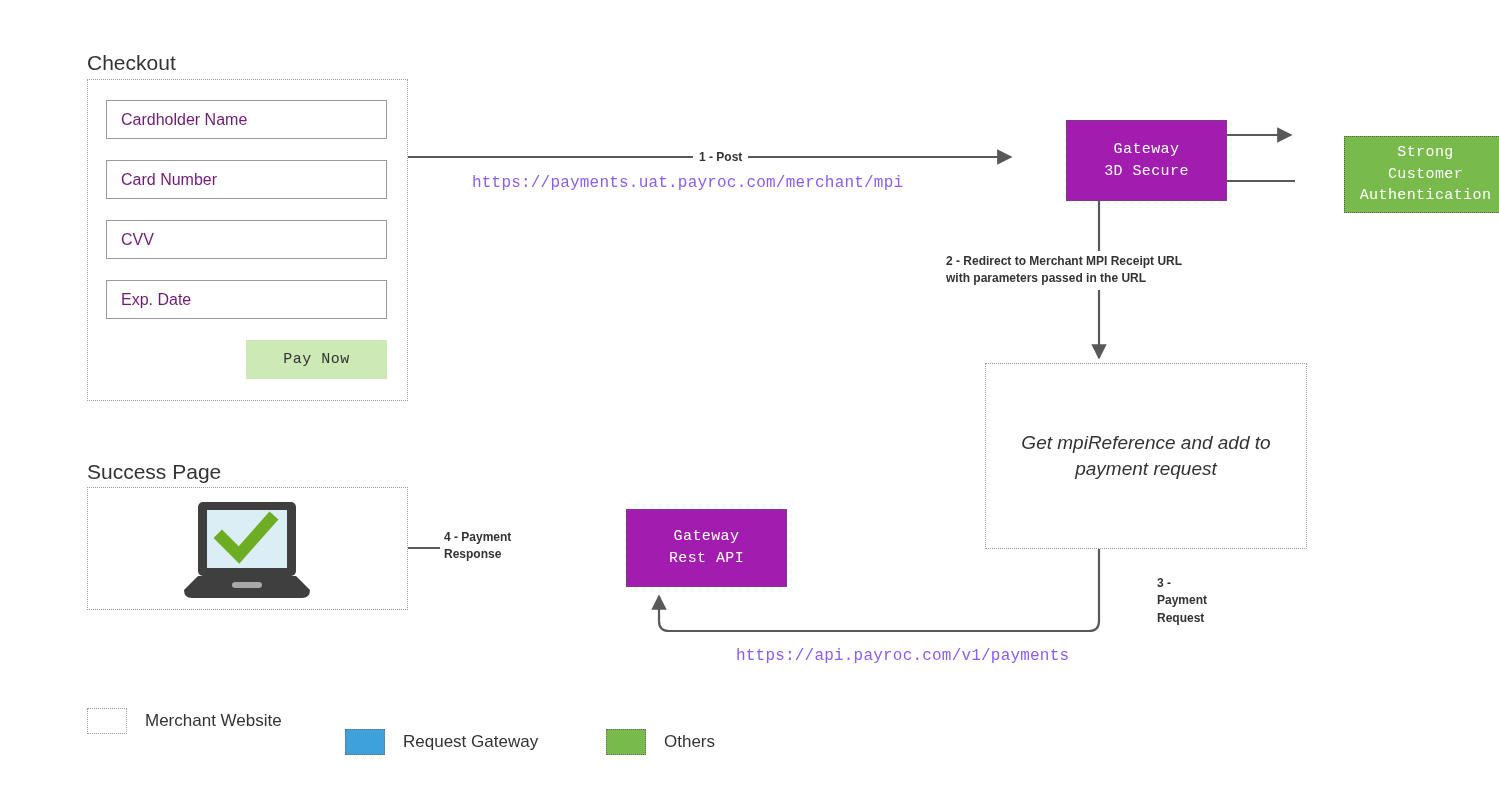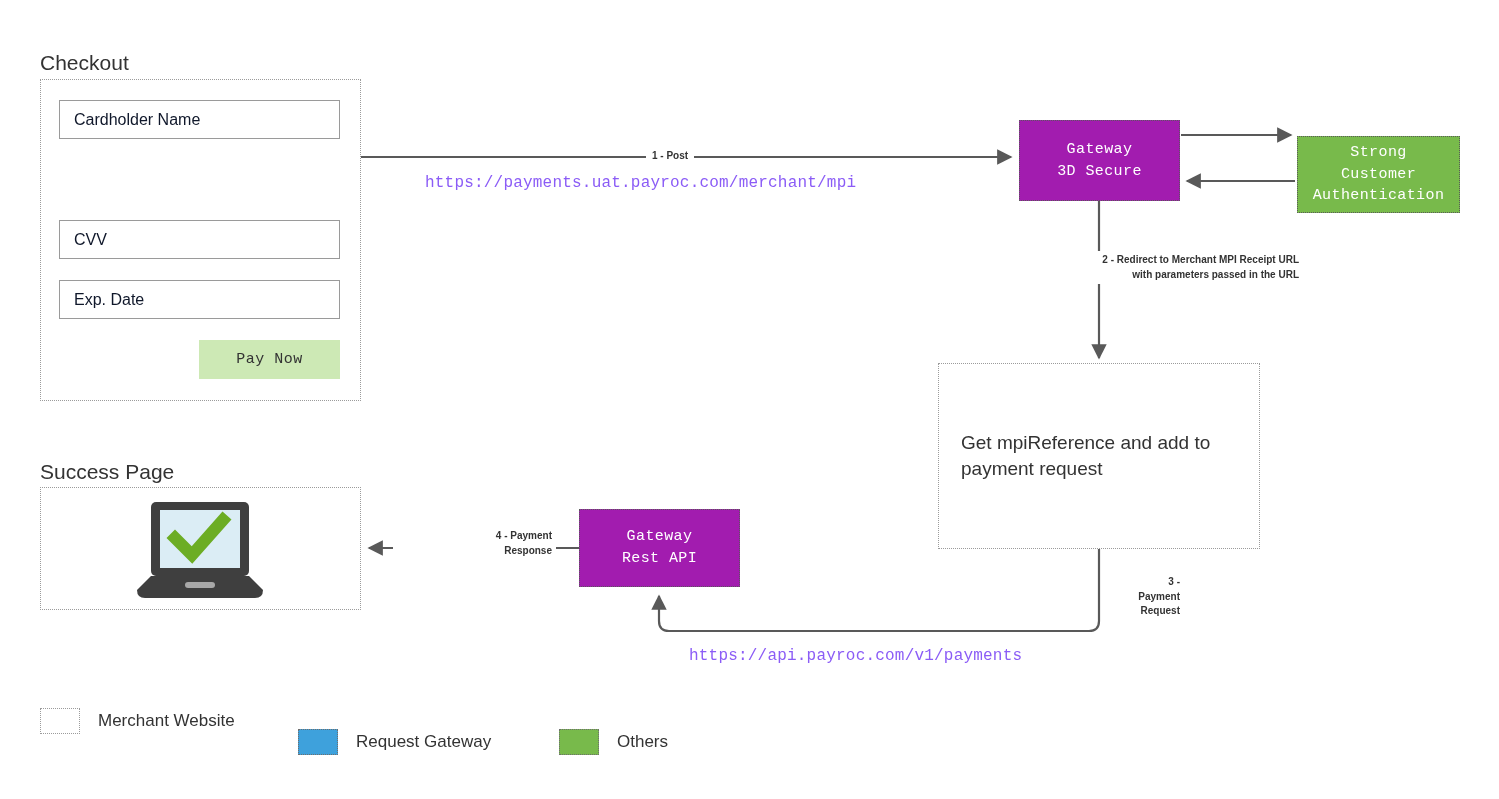--- a/index.html
+++ b/index.html
@@ -12,21 +12,21 @@
     font-family: "Liberation Sans", sans-serif;
     color: #333333;
   }
   #canvas {
     position: relative;
     width: 1499px;
     height: 799px;
     overflow: hidden;
     background: #ffffff;
   }
-  .abs { position: absolute; }
+  .abs { position: absolute; margin-left: 47px; }
 
   
   .section-title {
     font-size: 21px;
     color: #333333;
     font-family: "Liberation Sans", sans-serif;
     white-space: nowrap;
     line-height: 1;
   }
 
@@ -36,21 +36,21 @@
     background: #ffffff;
     box-sizing: border-box;
   }
 
   
   .form-input {
     box-sizing: border-box;
     border: 1px solid #9a9a9a;
     background: #ffffff;
     font-size: 16px;
-    color: #0f172a;
+    color: #701a75;
     font-family: "Liberation Sans", sans-serif;
     display: flex;
     align-items: center;
     padding-left: 14px;
     line-height: 1;
   }
 
   .pay-now-btn {
     box-sizing: border-box;
     background: #cde9b5;
@@ -82,34 +82,35 @@
   .node.blue  { background: #a21caf; }
   .node.green { background: #78ba4b; }
 
   .plain-node {
     box-sizing: border-box;
     border: 1px dotted #9b9b9b;
     background: #ffffff;
     display: flex;
     align-items: center;
     justify-content: center;
-    text-align: left;
+    text-align: center;
     font-size: 19px;
     color: #333333;
     line-height: 1.35;
     padding: 0 22px;
     font-family: "Liberation Sans", sans-serif;
+    font-style: italic;
   }
 
   
   .edge-label {
-    font-size: 10px;
+    font-size: 12px;
     font-weight: bold;
     color: #333333;
-    text-align: right;
+    text-align: left;
     line-height: 1.45;
     white-space: pre-line;
     font-family: "Liberation Sans", sans-serif;
   }
   .url-label {
     font-family: "Liberation Mono", monospace;
     font-size: 16px;
     color: #8b5cf6;
     white-space: nowrap;
     letter-spacing: 0.2px;
@@ -174,20 +175,21 @@
 
     <line x1="579" y1="548" x2="369" y2="548" stroke="#595959" stroke-width="2.2" marker-end="url(#arrowEnd)"></line>
   </svg>
 
   <div class="abs section-title" style="left:40px; top:52px;">Checkout</div>
 
   <div class="abs merchant-box" style="left:40px; top:79px; width:321px; height:322px;"></div>
 
   <div class="abs form-input" style="left:59px; top:100px; width:281px; height:39px;">Cardholder Name</div>
 
+  <div class="abs form-input" style="left:59px; top:160px; width:281px; height:39px;">Card Number</div>
 
   <div class="abs form-input" style="left:59px; top:220px; width:281px; height:39px;">CVV</div>
 
   <div class="abs form-input" style="left:59px; top:280px; width:281px; height:39px;">Exp. Date</div>
 
   <div class="abs pay-now-btn" style="left:199px; top:340px; width:141px; height:39px;">Pay Now</div>
 
   <div class="abs section-title" style="left:40px; top:461px;">Success Page</div>
 
   <div class="abs merchant-box" style="left:40px; top:487px; width:321px; height:123px;"></div>

